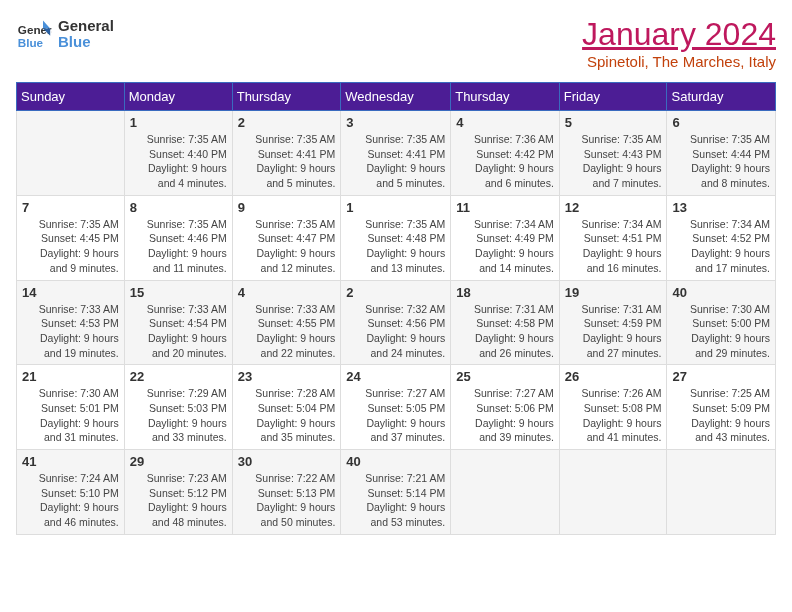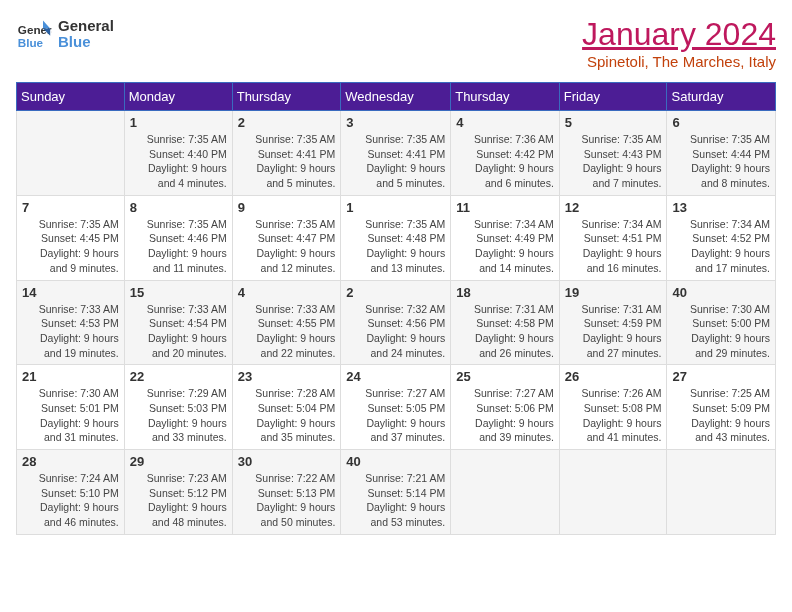--- a/index.html
+++ b/index.html
@@ -230,21 +230,21 @@
           <span class="day-number">26</span>
           <div class="day-info">Sunrise: 7:26 AM<br>Sunset: 5:08 PM<br>Daylight: 9 hours and 41 minutes.</div>
         </td>
         <td>
           <span class="day-number">27</span>
           <div class="day-info">Sunrise: 7:25 AM<br>Sunset: 5:09 PM<br>Daylight: 9 hours and 43 minutes.</div>
         </td>
       </tr>
       <tr>
         <td>
-          <span class="day-number">28</span>
+          <span class="day-number">41</span>
           <div class="day-info">Sunrise: 7:24 AM<br>Sunset: 5:10 PM<br>Daylight: 9 hours and 46 minutes.</div>
         </td>
         <td>
           <span class="day-number">29</span>
           <div class="day-info">Sunrise: 7:23 AM<br>Sunset: 5:12 PM<br>Daylight: 9 hours and 48 minutes.</div>
         </td>
         <td>
           <span class="day-number">30</span>
           <div class="day-info">Sunrise: 7:22 AM<br>Sunset: 5:13 PM<br>Daylight: 9 hours and 50 minutes.</div>
         </td>

